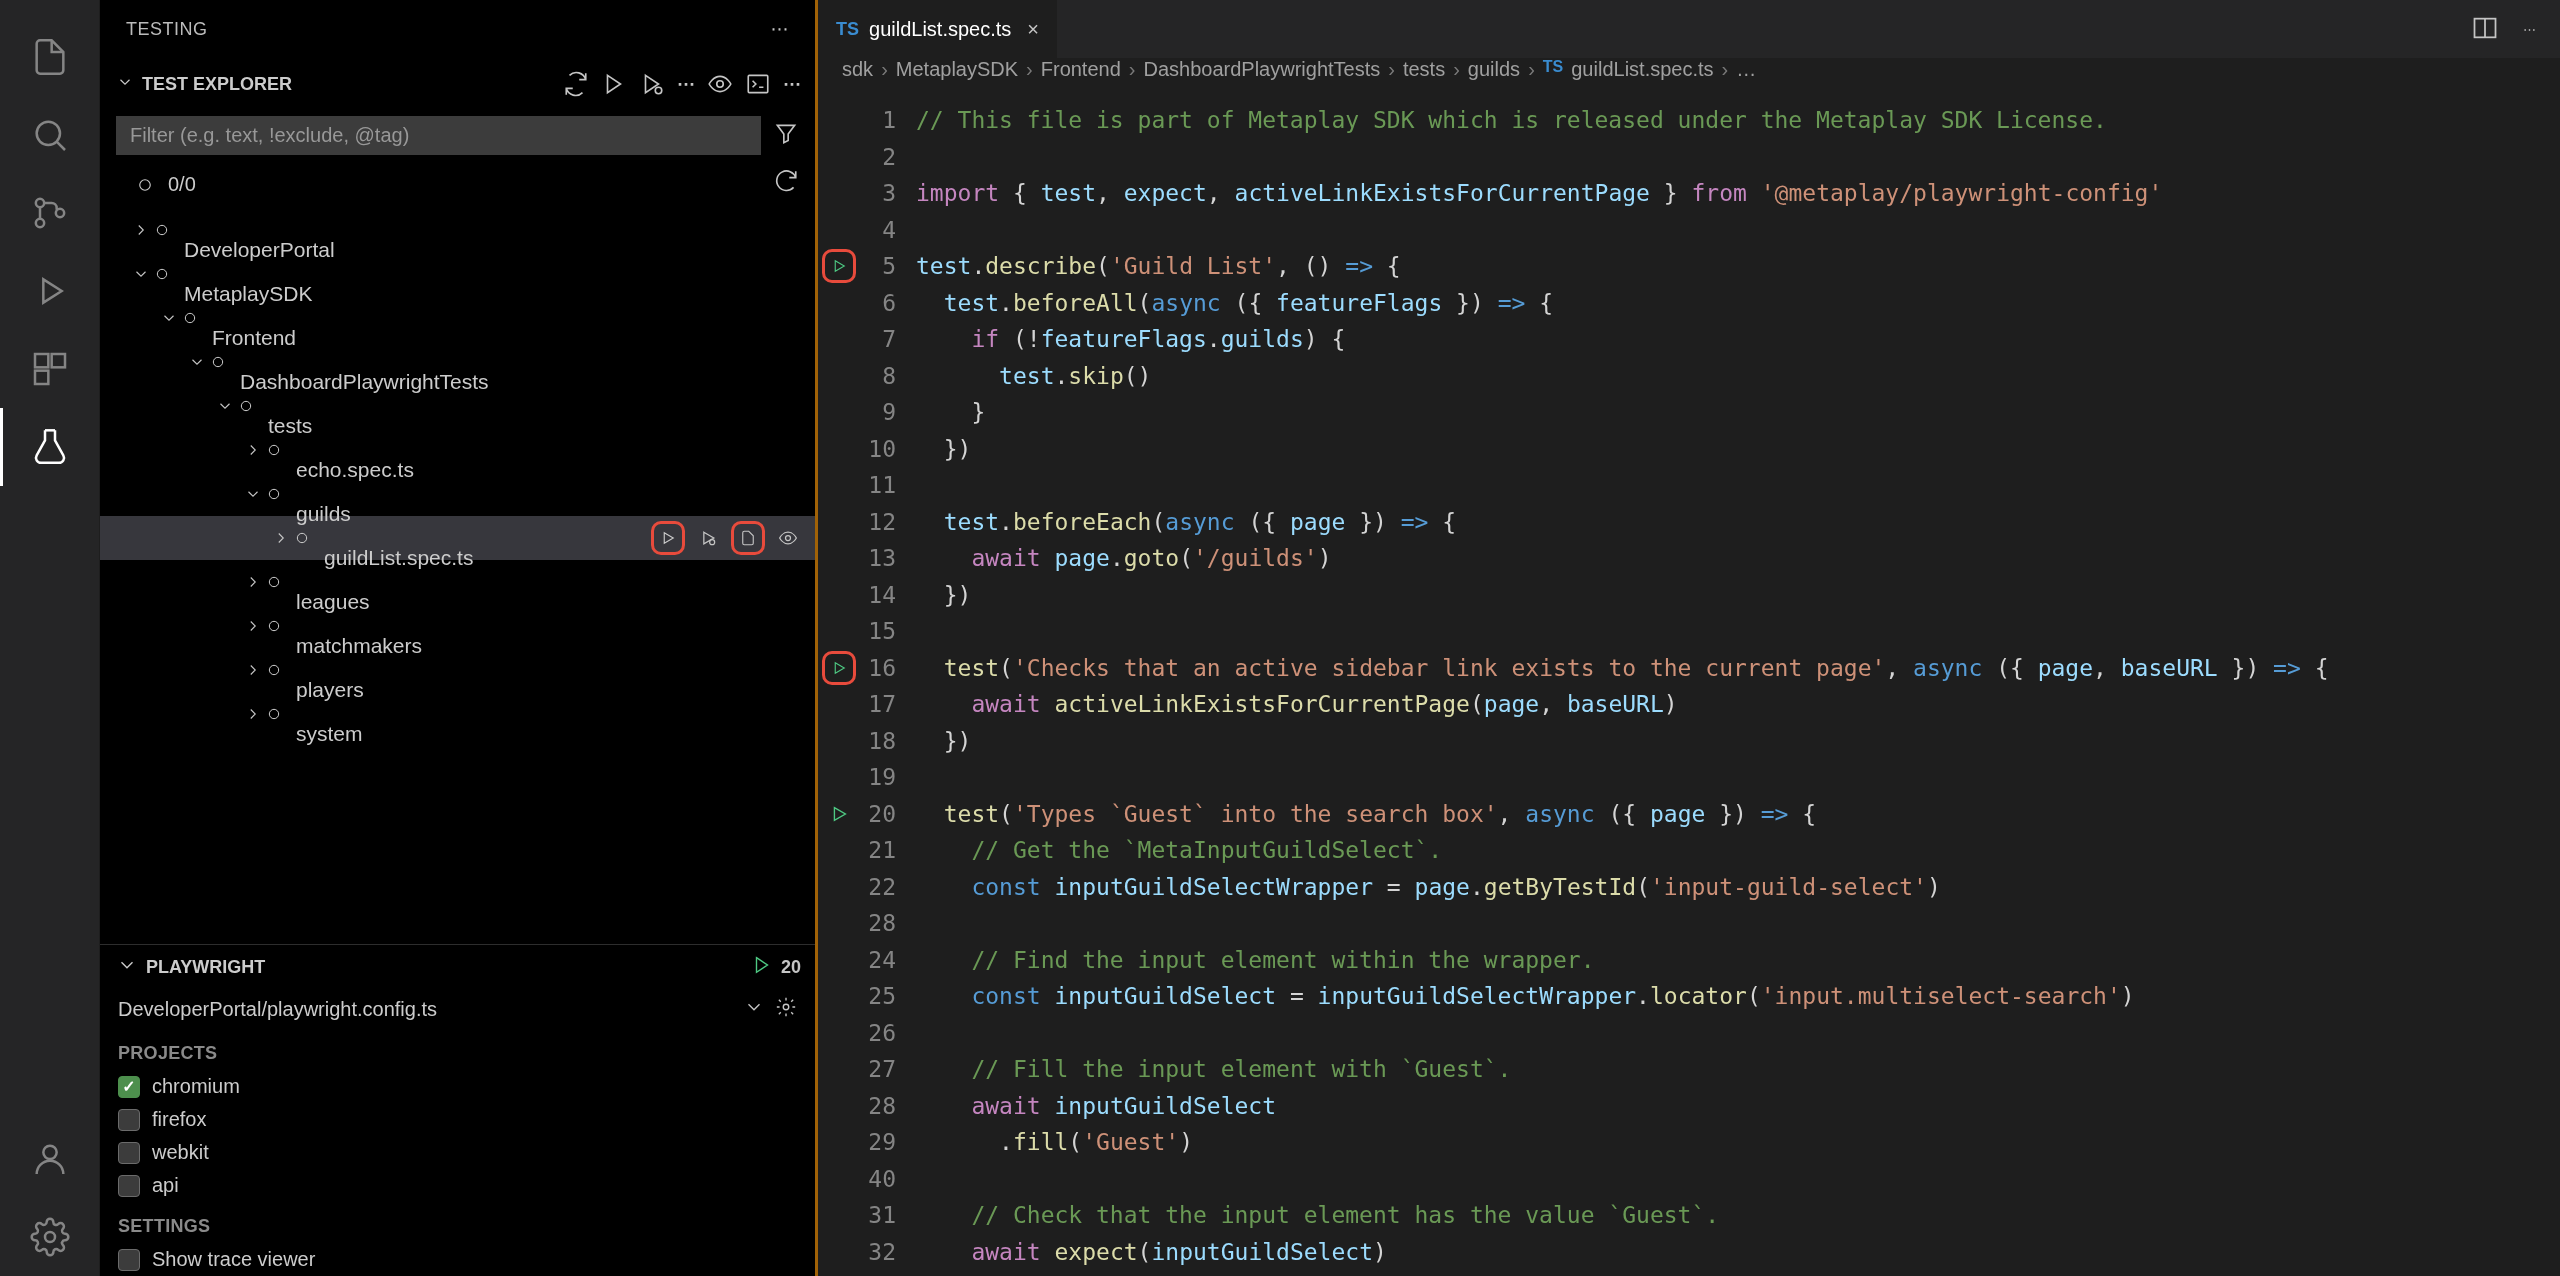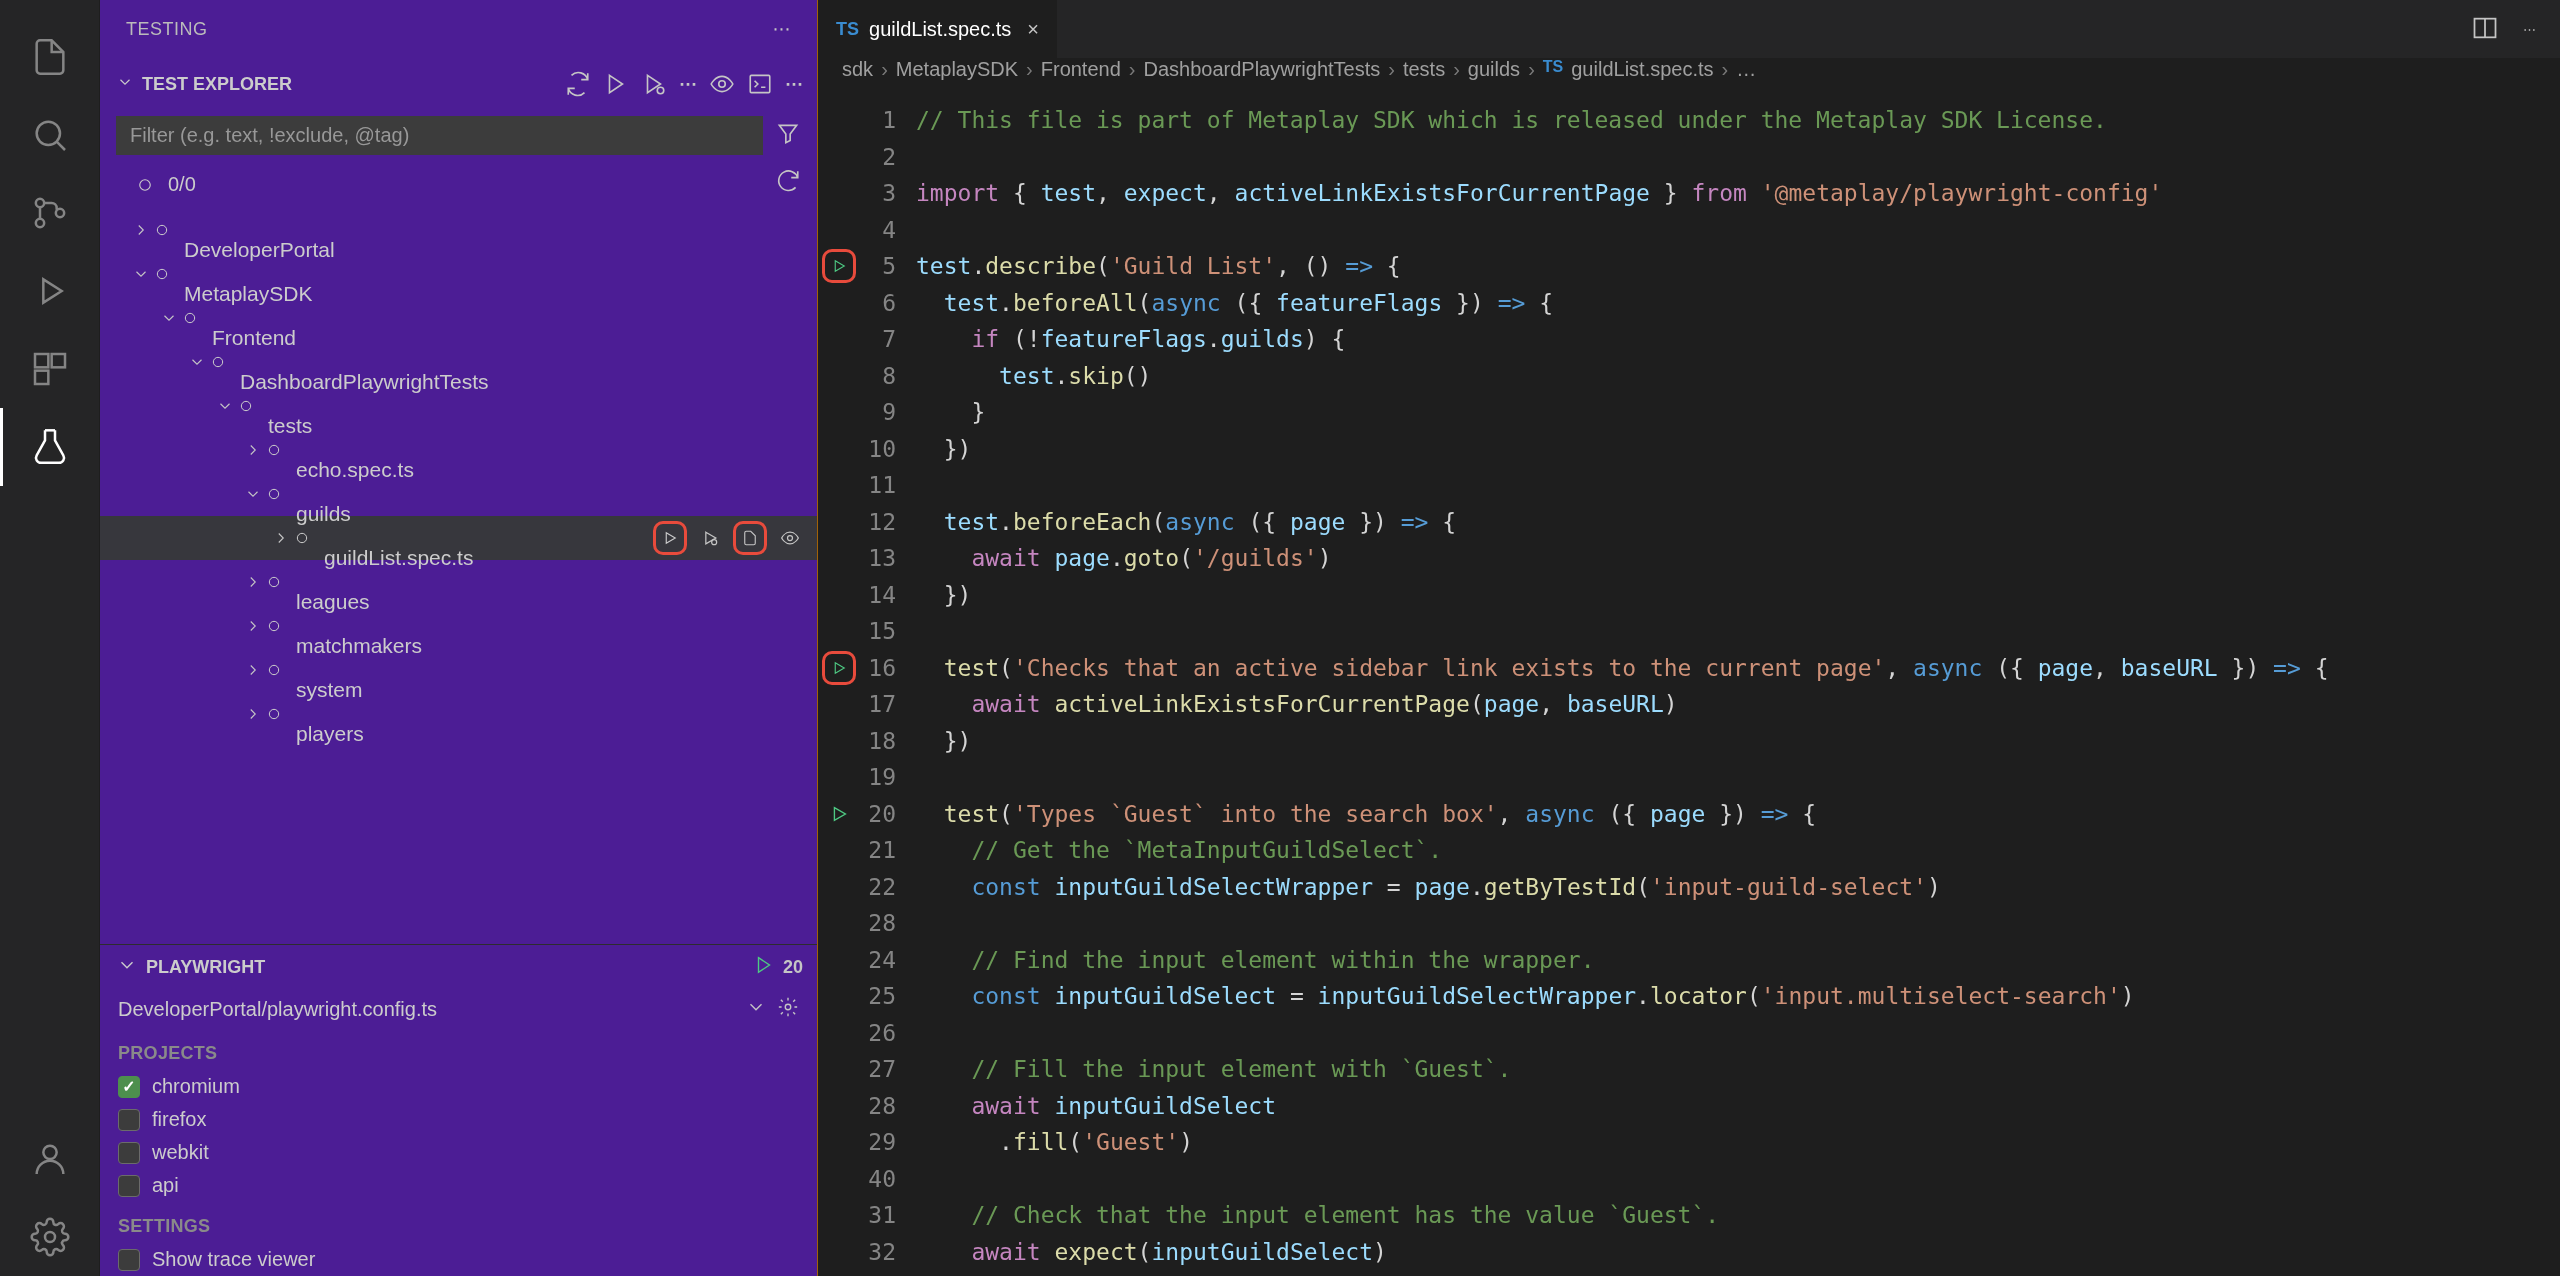--- a/index.html
+++ b/index.html
@@ -42,24 +42,24 @@
   top: 0;
   bottom: 0;
   width: 3px;
   background: #ffffff;
 }
 .activity-item svg { width: 40px; height: 40px; }
 .activity-spacer { flex: 1; }
 
 .sidebar {
   width: 718px;
-  background: #4c1d95;
+  background: #000000;
   display: flex;
   flex-direction: column;
-  border-right: 1px solid #a16207;
+  border-right: 3px solid #a16207;
 }
 .sidebar-header {
   height: 58px;
   display: flex;
   align-items: center;
   padding: 0 26px;
   font-size: 18px;
   color: #bbbbbb;
   letter-spacing: 0.5px;
 }
@@ -563,35 +563,35 @@
         <span class="chev">
           <svg width="18" height="18" viewBox="0 0 24 24">
             <path d="M9 6l6 6-6 6"></path>
           </svg>
         </span>
         <span class="circle-sm">
           <svg width="16" height="16" viewBox="0 0 24 24">
             <circle cx="12" cy="12" r="7"></circle>
           </svg>
         </span>
+        <span class="label">players</span>
+      </div>
+      <div class="tree-row">
+        <span class="indent" style="width: 140px;"></span>
+        <span class="chev">
+          <svg width="18" height="18" viewBox="0 0 24 24">
+            <path d="M9 6l6 6-6 6"></path>
+          </svg>
+        </span>
+        <span class="circle-sm">
+          <svg width="16" height="16" viewBox="0 0 24 24">
+            <circle cx="12" cy="12" r="7"></circle>
+          </svg>
+        </span>
         <span class="label">system</span>
-      </div>
-      <div class="tree-row">
-        <span class="indent" style="width: 140px;"></span>
-        <span class="chev">
-          <svg width="18" height="18" viewBox="0 0 24 24">
-            <path d="M9 6l6 6-6 6"></path>
-          </svg>
-        </span>
-        <span class="circle-sm">
-          <svg width="16" height="16" viewBox="0 0 24 24">
-            <circle cx="12" cy="12" r="7"></circle>
-          </svg>
-        </span>
-        <span class="label">players</span>
       </div>
     </div>
 
   <div class="playwright-header">
     <span class="chev"><svg width="18" height="18" viewBox="0 0 24 24">
           <path d="M6 9l6 6 6-6"></path>
         </svg></span>
     <span class="label">PLAYWRIGHT</span>
     <span class="run"><svg viewBox="0 0 24 24">
           <path d="M6 4l12 8-12 8z"></path>

